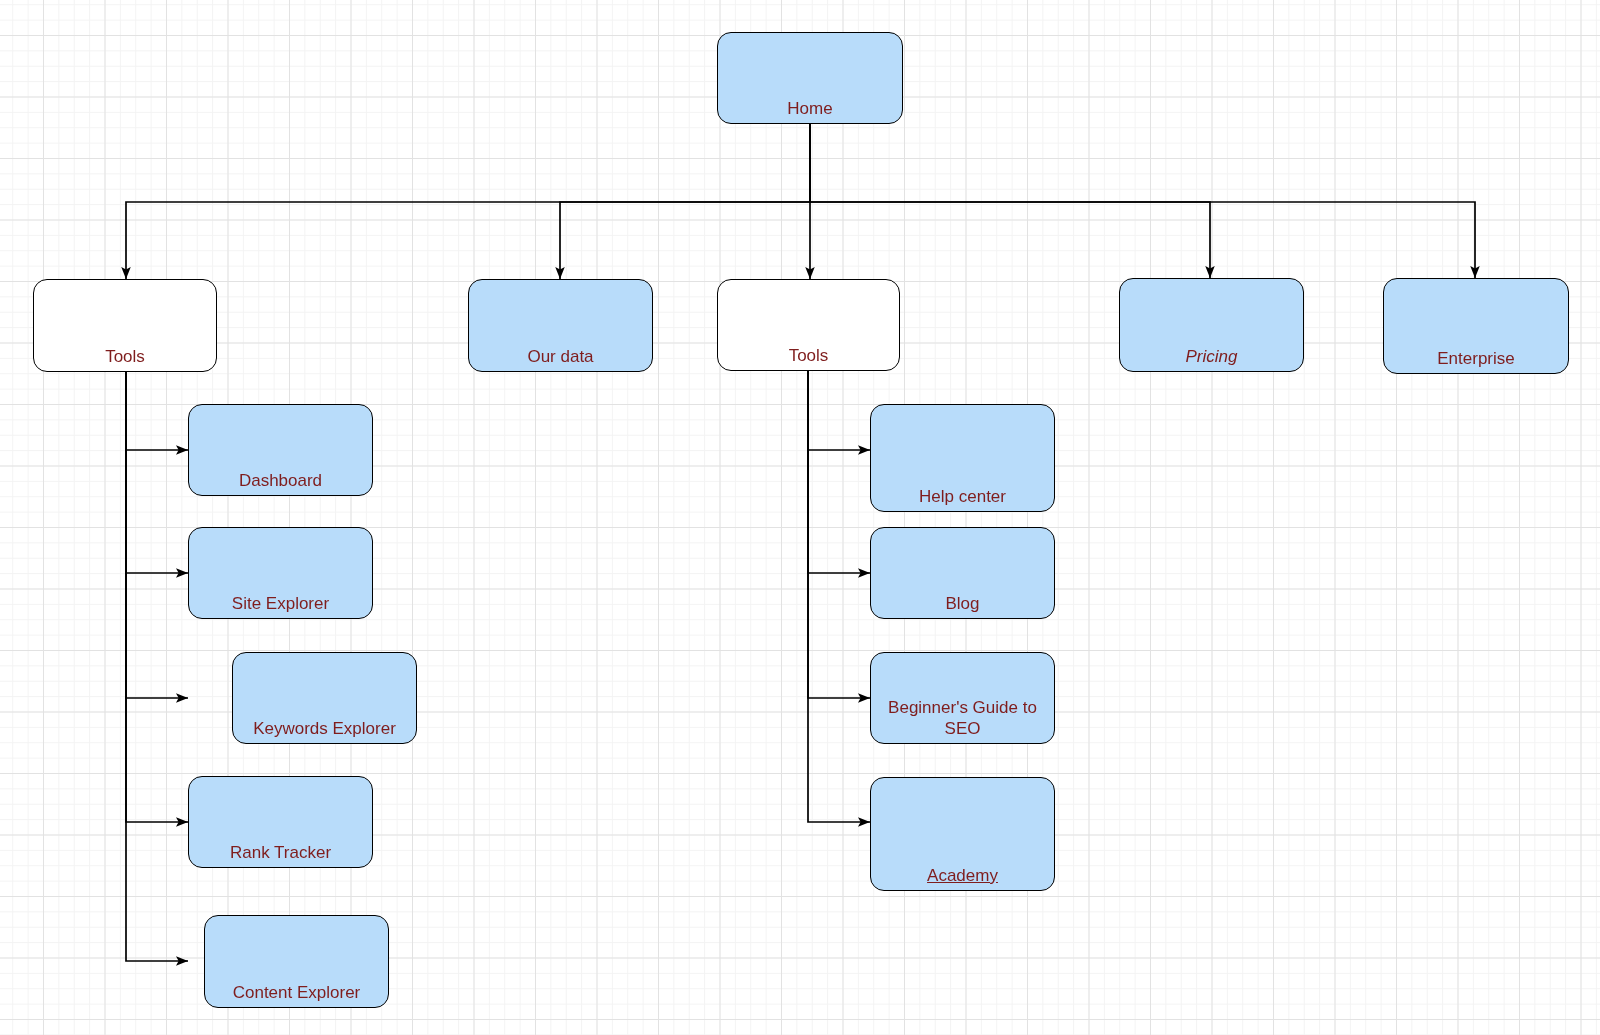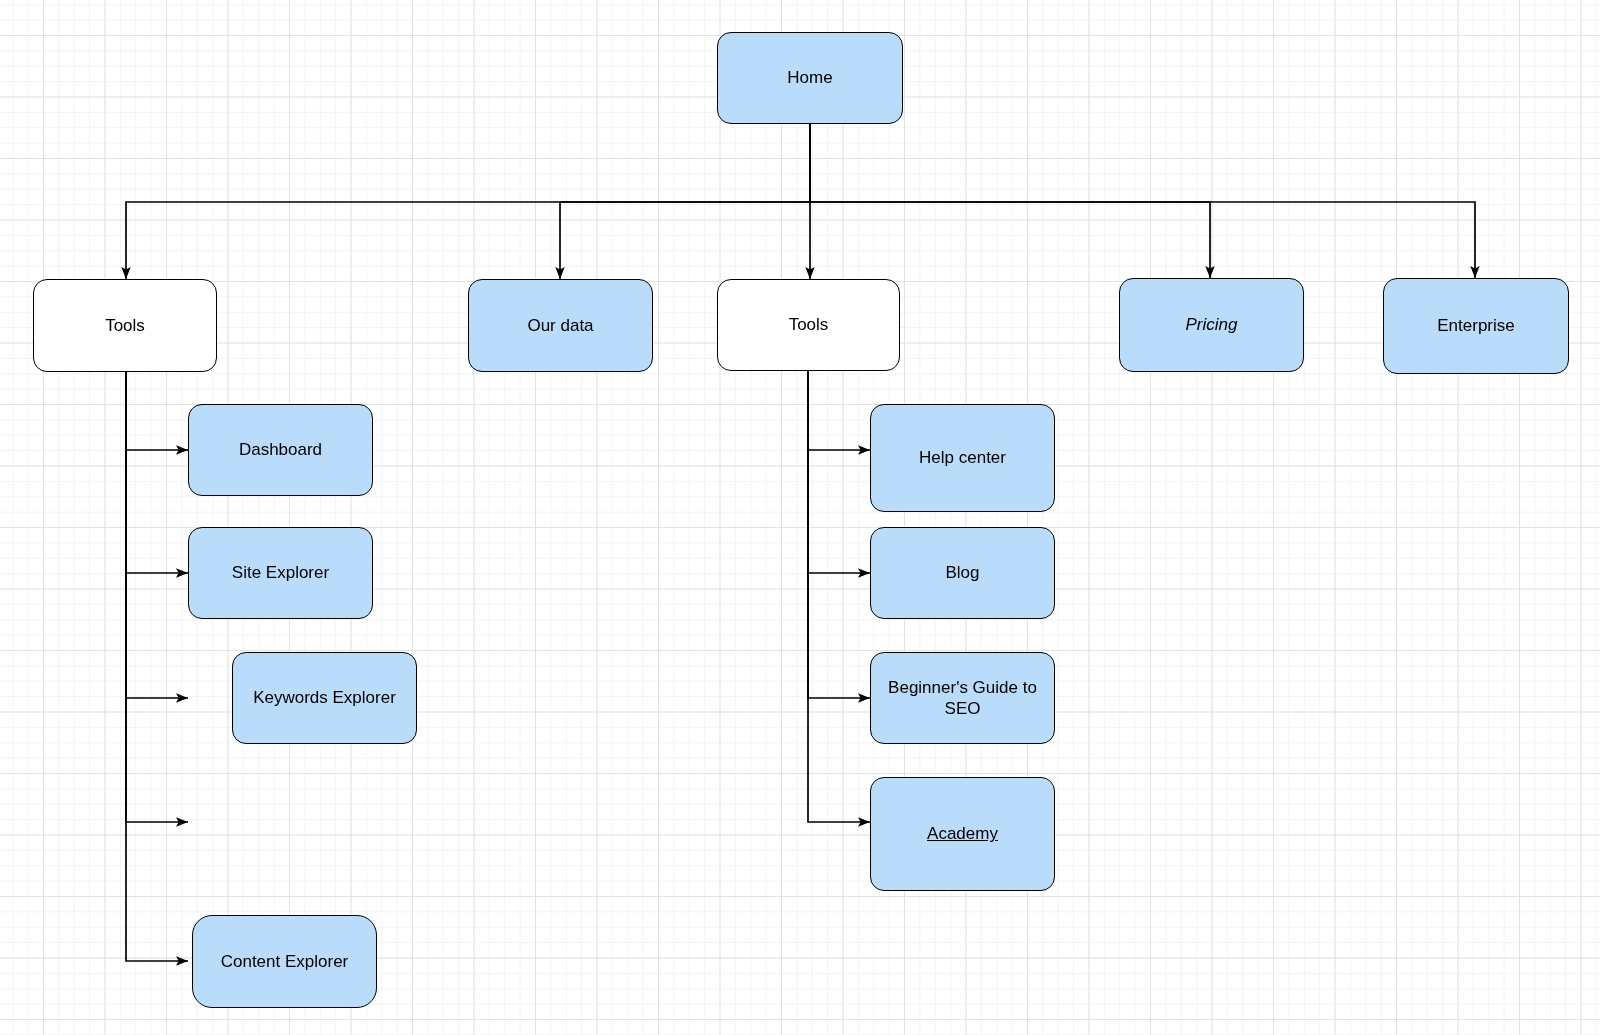--- a/index.html
+++ b/index.html
@@ -35,26 +35,26 @@
     stroke-width: 1.7;
     stroke-linejoin: miter;
     pointer-events: stroke;
   }
   .node {
     position: absolute;
     box-sizing: border-box;
     border: 1.7px solid #000000;
     border-radius: 14px;
     display: flex;
-    align-items: center;
+    align-items: flex-end;
     justify-content: center;
     text-align: center;
     font-size: 17px;
     line-height: 1.25;
-    color: #000000;
+    color: #7f1d1d;
     padding: 4px 10px;
     cursor: default;
   }
 </style>
 </head>
 <body>
 
 <div id="canvas">
   <svg id="edge-layer" xmlns="http://www.w3.org/2000/svg" viewBox="0 0 1600 1035">
     <defs>
@@ -99,21 +99,24 @@
     </div>
     <div class="node" style="left: 188px; top: 404px; width: 185px; height: 92px; background: rgb(184, 220, 250);">
       <span>Dashboard</span>
     </div>
     <div class="node" style="left: 188px; top: 527px; width: 185px; height: 92px; background: rgb(184, 220, 250);">
       <span>Site Explorer</span>
     </div>
     <div class="node" style="left: 188px; top: 652px; width: 185px; height: 92px; background: rgb(184, 220, 250); margin-left: 44px;">
       <span>Keywords Explorer</span>
     </div>
-    <div class="node" style="left: 192px; top: 915px; width: 185px; height: 93px; background: rgb(184, 220, 250); border-radius: 20px;">
+    <div class="node" style="left: 188px; top: 776px; width: 185px; height: 92px; background: rgb(184, 220, 250);">
+      <span>Rank Tracker</span>
+    </div>
+    <div class="node" style="left: 204px; top: 915px; width: 185px; height: 93px; background: rgb(184, 220, 250);">
       <span>Content Explorer</span>
     </div>
     <div class="node" style="left: 870px; top: 404px; width: 185px; height: 108px; background: rgb(184, 220, 250);">
       <span>Help center</span>
     </div>
     <div class="node" style="left: 870px; top: 527px; width: 185px; height: 92px; background: rgb(184, 220, 250);">
       <span>Blog</span>
     </div>
     <div class="node" style="left: 870px; top: 652px; width: 185px; height: 92px; background: rgb(184, 220, 250);">
       <span>Beginner's Guide to SEO</span>

